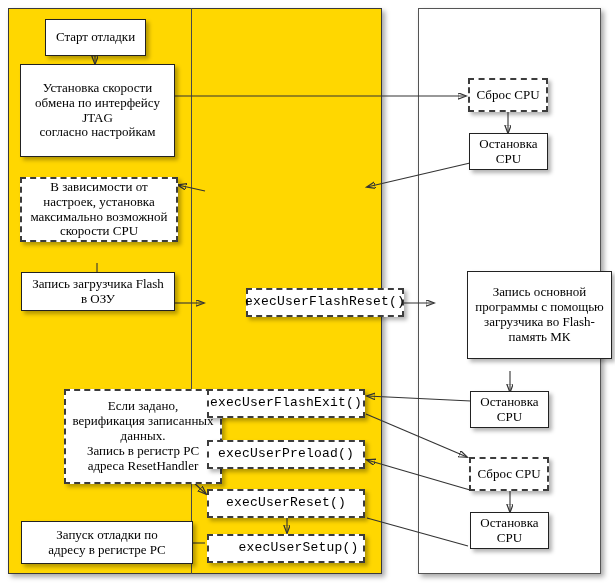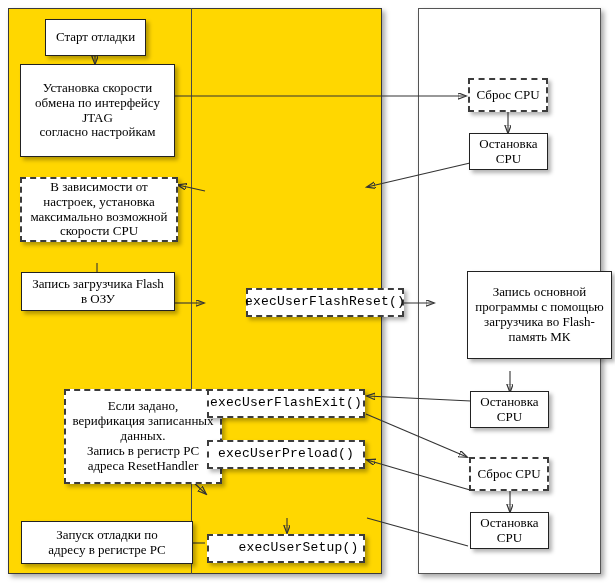--- a/index.html
+++ b/index.html
@@ -176,20 +176,23 @@
   </div>
 
   <div class="node mono dashed" style="left:207px; top:389px; width:158px; height:29px;">
     <span class="txt">execUserFlashExit()</span>
   </div>
 
   <div class="node mono dashed" style="left:207px; top:440px; width:158px; height:29px;">
     <span class="txt">execUserPreload()</span>
   </div>
 
+  <div class="node mono dashed" style="left:207px; top:489px; width:158px; height:29px;">
+    <span class="txt">execUserReset()</span>
+  </div>
 
   <div class="node mono dashed" style="left:207px; top:534px; width:158px; height:29px;padding-left:28px;">
     <span class="txt">execUserSetup()</span>
   </div>
 
   <div class="node serif dashed" style="left:468px; top:78px; width:80px; height:34px;">
     <span class="txt">Сброс CPU</span>
   </div>
 
   <div class="node serif" style="left:469px; top:133px; width:79px; height:37px;">

